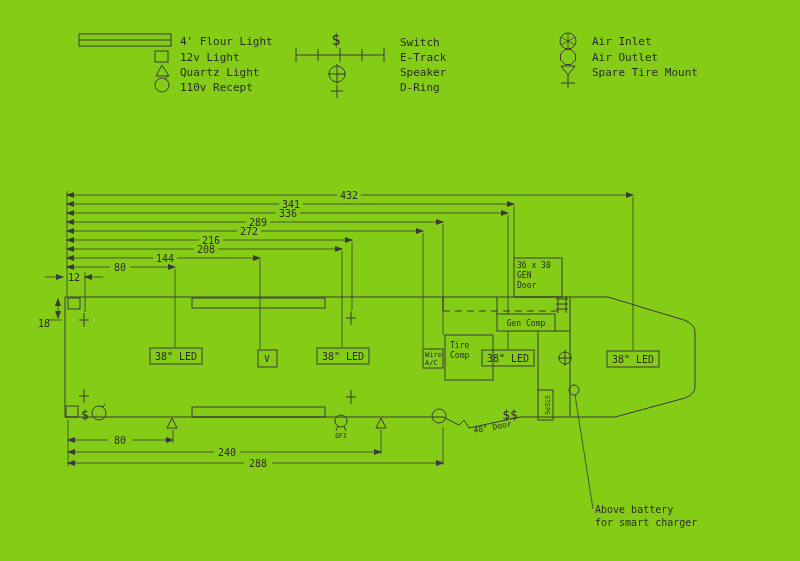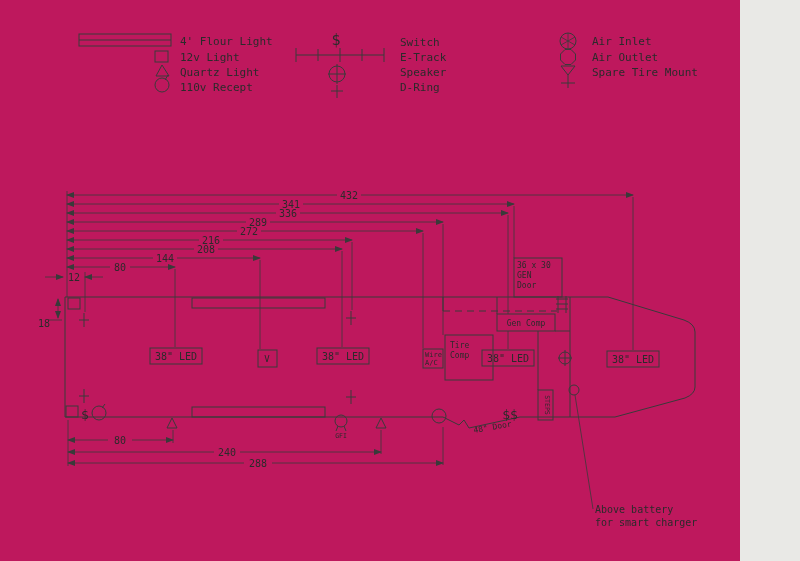--- a/index.html
+++ b/index.html
@@ -1,17 +1,17 @@
 <!DOCTYPE html>
 <html><head>
 <meta charset="utf-8">
 <style>
   html,body{margin:0;padding:0;background:#e9e9e6;}
   .sheet{
-    position:relative;width:740px;height:561px;background:#be185d;
+    position:relative;width:800px;height:561px;background:#84cc16;
     font-family:"DejaVu Sans Mono", monospace;overflow:hidden;
   }
   svg{position:absolute;left:0;top:0;}
   svg text{fill:#2b2b2b;font-family:"DejaVu Sans Mono", monospace;}
   .ln{stroke:#3a3a3a;stroke-width:1;fill:none;}
   .thin{stroke:#3a3a3a;stroke-width:0.8;fill:none;}
   .dim{stroke:#3a3a3a;stroke-width:0.8;fill:none;}
   .dash{stroke:#3a3a3a;stroke-width:1;stroke-dasharray:7 5;fill:none;}
   .t11{font-size:11px;}
   .t10{font-size:10px;}

